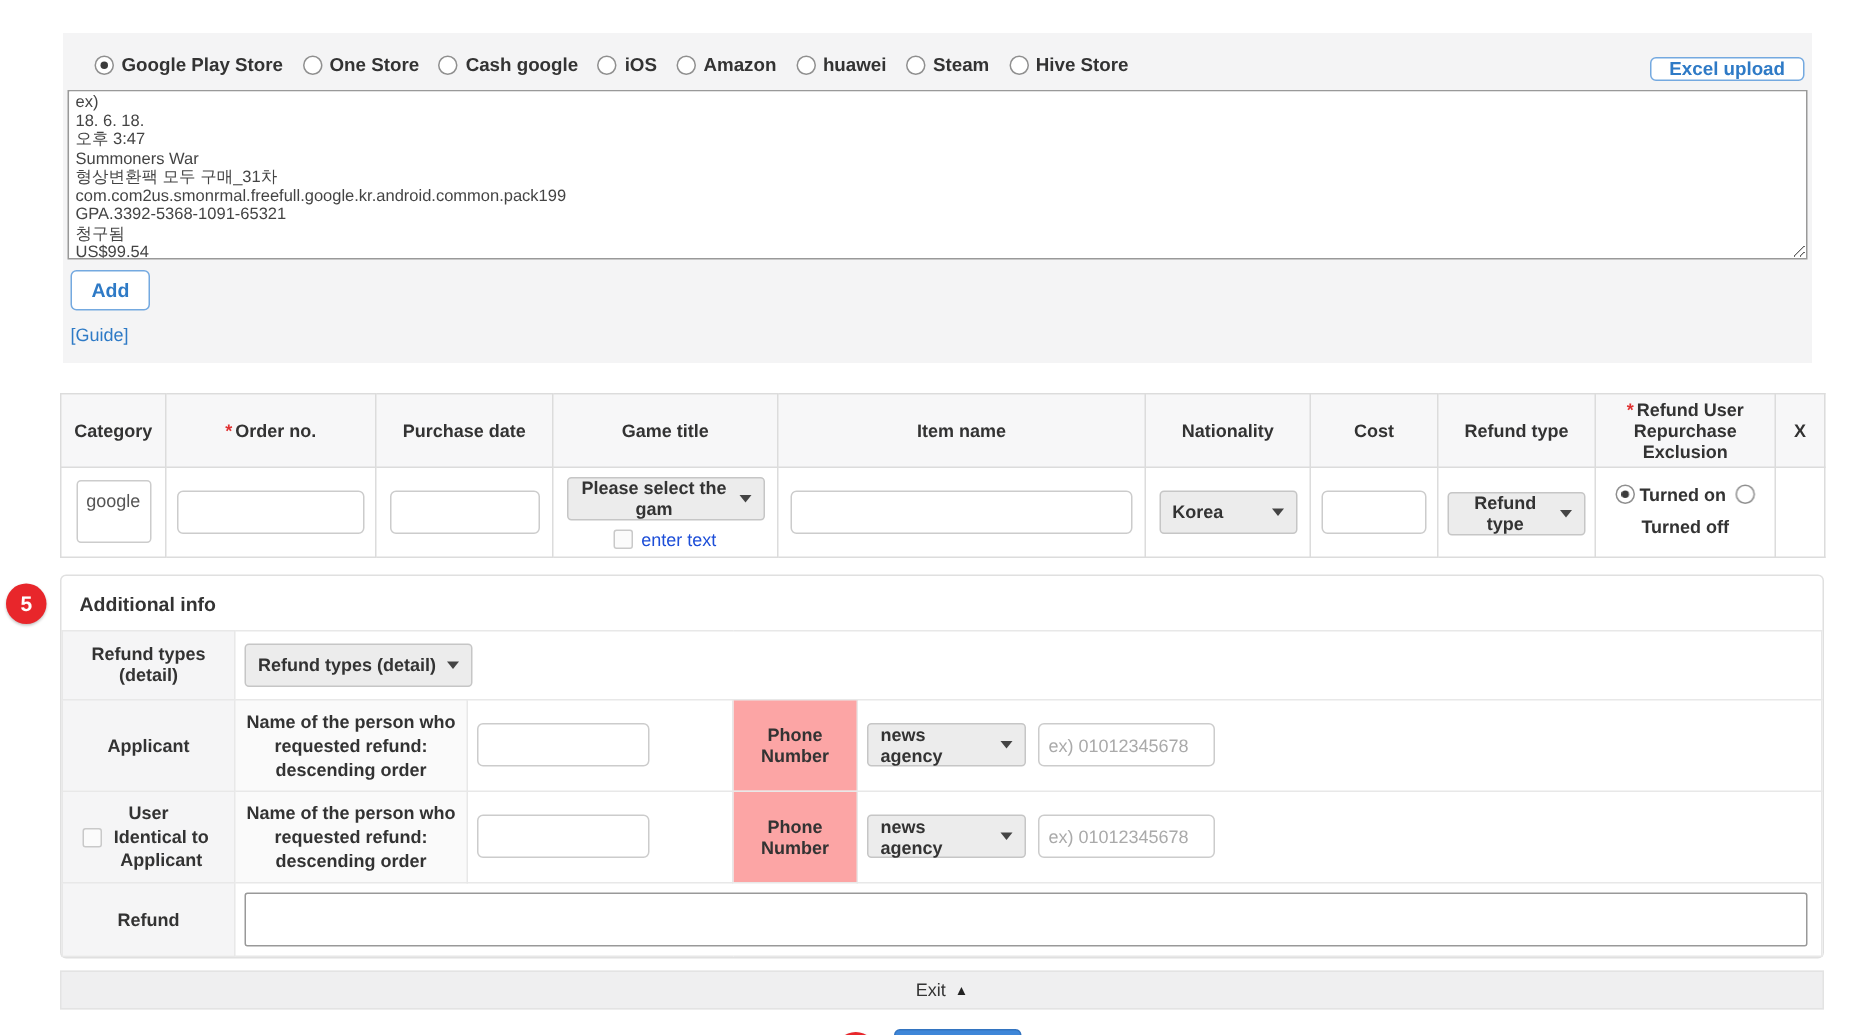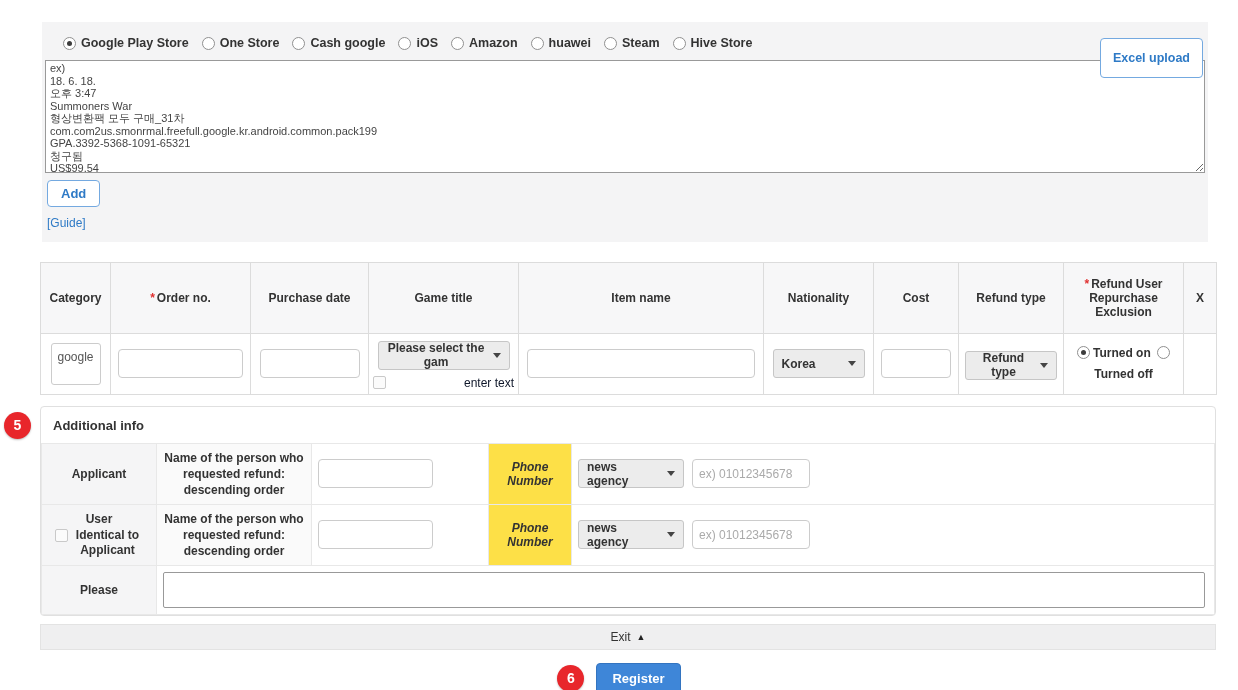--- a/index.html
+++ b/index.html
@@ -9,51 +9,51 @@
   *{margin:0;padding:0;box-sizing:border-box;}
   body{background:#fff;font-family:"Liberation Sans","DejaVu Sans",sans-serif;color:#333;}
   .page{position:relative;width:1238px;height:690px;overflow:hidden;background:#fff;margin-top:12px;}
 
   
   .top-panel{position:relative;margin:10px 30px 0 42px;width:1166px;background:var(--panel-gray);padding:8px 3px 12px 3px;}
   .radio-row{display:flex;align-items:center;gap:13px;margin:6px 0 10px 18px;}
   .radio-item{display:inline-flex;align-items:center;gap:5px;font-size:12.5px;font-weight:bold;color:#333;cursor:pointer;}
   .radio{width:13px;height:13px;border-radius:50%;border:1px solid #8f8f8f;background:#fff;display:inline-block;position:relative;flex:0 0 auto;}
   .radio.checked::after{content:"";position:absolute;left:3px;top:3px;right:3px;bottom:3px;border-radius:50%;background:#3c3c3c;}
-  .excel-btn{position:absolute;top:16px;right:5px;background:#fff;border:1px solid var(--accent-blue-border);color:var(--accent-blue);font-weight:bold;font-size:12.5px;padding:12px 12px;border-radius:4px;cursor:pointer;font-family:inherit;}
+  .excel-btn{position:absolute;top:16px;right:5px;background:#fff;border:1px solid var(--accent-blue-border);color:var(--accent-blue);font-weight:bold;font-size:12.5px;padding:0 12px;border-radius:4px;cursor:pointer;font-family:inherit;}
   .paste-area{display:block;width:100%;height:113px;border:1px solid #999;background:#fff;font-size:11px;line-height:12.5px;color:#444;padding:1px 4px;resize:vertical;font-family:"Liberation Sans","DejaVu Sans",sans-serif;}
   .add-btn{display:inline-block;margin:7px 0 0 2px;background:#fff;border:1px solid var(--accent-blue-border);color:var(--accent-blue);font-weight:bold;font-size:13px;padding:5px 13px;border-radius:4px;cursor:pointer;font-family:inherit;}
   .guide-link{display:block;margin:9px 0 0 2px;color:var(--accent-blue);font-size:12px;text-decoration:none;cursor:pointer;}
 
   
   table.orders{margin:20px 30px 0 40px;width:1176px;border-collapse:collapse;table-layout:fixed;}
-  table.orders th{background:#f7f7f8;border:1px solid #dcdcdc;height:40px;font-size:12px;font-weight:bold;color:#333;text-align:center;vertical-align:middle;padding:14px 4px;}
+  table.orders th{background:#f7f7f8;border:1px solid #dcdcdc;height:40px;font-size:12px;font-weight:bold;color:#333;text-align:center;vertical-align:middle;padding:3px 4px;}
   table.orders td{background:#fff;border:1px solid #dcdcdc;height:58px;text-align:center;vertical-align:middle;padding:4px;}
   .req{color:var(--required-red);margin-right:2px;}
   .ti{height:29px;border:1px solid #ccc;border-radius:4px;padding:0 6px;font-size:12px;color:#333;font-family:inherit;background:#fff;}
   .ti::placeholder{color:#aaa;}
   .cat-box{display:inline-block;width:50px;height:42px;line-height:27px;border:1px solid #ccc;border-radius:3px;background:#fff;color:#555;font-size:12px;}
   .dd{display:inline-flex;align-items:center;justify-content:space-between;height:29px;background:var(--control-gray);border:1px solid #c6c6c6;border-radius:3px;padding:0 8px;font-size:12px;font-weight:bold;color:#333;cursor:pointer;}
   .caret{width:0;height:0;border-left:4px solid transparent;border-right:4px solid transparent;border-top:5px solid #444;margin-left:7px;flex:0 0 auto;}
-  .checkrow{margin-top:6px;display:flex;align-items:center;justify-content:space-between;gap:5px;font-size:12px;color:#0f172a;font-weight:normal;}
+  .checkrow{margin-top:6px;display:flex;align-items:center;justify-content:center;gap:5px;font-size:12px;color:#1d4ed8;font-weight:normal;}
   .cb{width:13px;height:13px;border:1px solid #c9c9c9;border-radius:2px;background:#fbfbfb;display:inline-block;flex:0 0 auto;}
   .excl-cell{font-size:12px;font-weight:bold;line-height:21px;}
   .excl-cell .radio{vertical-align:-2px;margin:0 3px;}
 
   
   .addl{position:relative;margin:11px 30px 0 40px;width:1176px;border:1px solid #e0e0e0;border-radius:4px;background:#fff;}
   .addl-badge{position:absolute;left:-37px;top:5px;}
   .badge{width:27px;height:27px;border-radius:50%;background:var(--badge-red);color:#fff;font-size:14px;font-weight:bold;display:flex;align-items:center;justify-content:center;box-shadow:0 1px 2px rgba(0,0,0,.25);}
   .addl-title{padding:11px 12px 10px 12px;font-size:13px;font-weight:bold;color:#333;}
   table.add-table{width:100%;border-collapse:collapse;table-layout:fixed;}
   table.add-table td{border:1px solid #e8e8e8;vertical-align:middle;font-size:12px;padding:6px;}
   td.lbl-cell{background:#f5f5f6;font-weight:bold;text-align:center;color:#333;}
   td.sub-cell{background:#fafafa;font-weight:bold;text-align:center;color:#333;line-height:16px;}
   td.ct-cell{background:#fff;text-align:left;padding-left:9px;}
-  td.ph-cell{background:#fde047;font-weight:bold;text-align:center;font-style:italic;}
+  td.ph-cell{background:#fca5a5;font-weight:bold;text-align:center;}
   .ph-group{display:flex;align-items:flex-end;gap:8px;}
   .ident-row{display:flex;align-items:flex-start;justify-content:center;gap:4px;margin-top:2px;line-height:15px;}
   .ident-row .cb{margin-top:1px;}
   .ident-text{max-width:72px;}
   .others-input{width:100%;height:36px;border:1px solid #999;border-radius:2px;background:#fff;font-size:12px;padding:0 6px;font-family:inherit;}
 
   
   .exit-bar{margin:8px 30px 0 40px;width:1176px;height:26px;background:#efeff0;border:1px solid #e3e3e3;display:flex;align-items:center;justify-content:center;font-size:12px;color:#333;cursor:pointer;}
   .exit-arrow{font-size:9px;margin-left:6px;color:#222;}
   .reg-row{display:flex;align-items:center;justify-content:center;gap:12px;margin-top:13px;}
@@ -193,20 +193,29 @@
     <div class="addl-title">Additional info</div>
     <table class="add-table">
       <colgroup>
         <col style="width:115px">
           <col style="width:155px">
           <col style="width:177px">
           <col style="width:83px">
           <col>
       </colgroup>
       <tbody>
+          <tr>
+        <td class="lbl-cell" style="height:46px">Refund types (detail)</td>
+        <td class="ct-cell" colspan="4">
+          <span class="dd" style="width:152px">
+            <span>Refund types (detail)</span>
+            <span class="caret"></span>
+          </span>
+        </td>
+      </tr>
       <tr>
         <td class="lbl-cell" style="height:56px">Applicant</td>
         <td class="sub-cell">Name of the person who requested refund: descending order</td>
         <td class="ct-cell">
           <input class="ti" style="width: 115px;">
         </td>
         <td class="ph-cell">Phone Number</td>
         <td class="ct-cell">
           <span class="ph-group">
             <span class="dd" style="width:106px">
@@ -234,21 +243,21 @@
           <span class="ph-group">
             <span class="dd" style="width:106px">
               <span>news agency</span>
               <span class="caret"></span>
             </span>
             <input class="ti" style="width: 118px;" placeholder="ex) 01012345678">
           </span>
         </td>
       </tr>
       <tr>
-        <td class="lbl-cell" style="height:48px">Please</td>
+        <td class="lbl-cell" style="height:48px">Refund</td>
         <td class="ct-cell" colspan="4" style="padding-right:9px">
           <input class="others-input" style="">
         </td>
       </tr>
     </tbody>
       </table>
   </div>
 
   <div class="exit-bar">
     <span>Exit</span>

